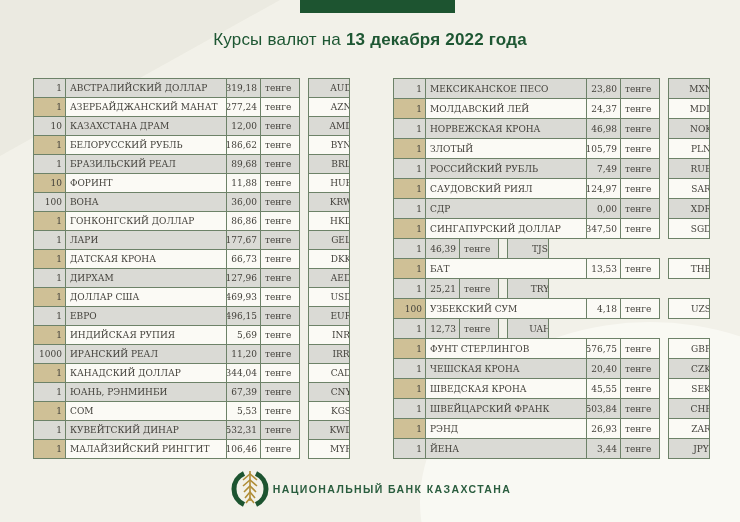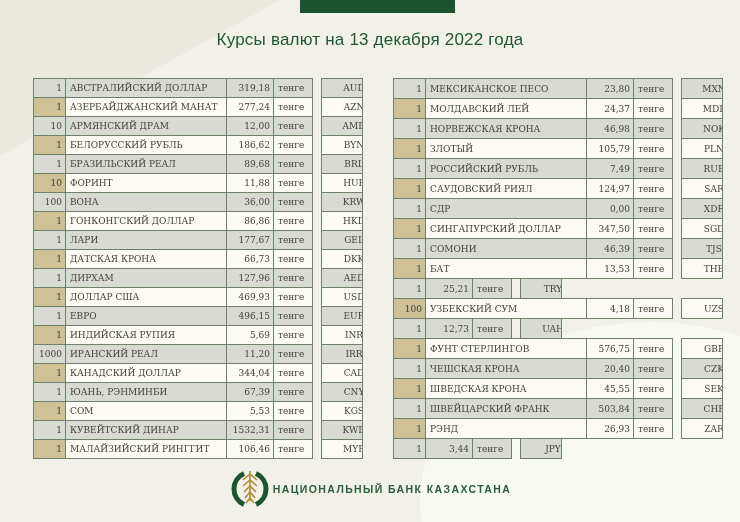--- a/index.html
+++ b/index.html
@@ -24,41 +24,41 @@
     position:absolute;left:300px;top:0;width:155px;height:13px;
     background:#1d5430;
   }
   .title{
     position:absolute;left:0;top:30px;width:740px;
     text-align:center;
     color:#1e5733;
     font-size:17px;
     letter-spacing:0.2px;
   }
-  .title b{font-weight:normal;}
+  .title b{font-weight:bold;}
   .rate-table{
     position:absolute;top:79px;
   }
   .rate-table.left{left:33px;}
   .rate-table.right{left:393px;}
   .row{display:flex;margin-top:-1px;}
   .rate-table.left  .row{height:20px;}
   .rate-table.right .row{height:21px;}
   .cell{
     box-sizing:border-box;
     border:1px solid #6d8268;
     font-family:"DejaVu Serif", serif;
     font-size:9px;
     color:#44423c;
     display:flex;align-items:center;
     overflow:hidden;white-space:nowrap;
   }
   .cell.qty {width:33px;justify-content:flex-end;padding-right:3px;}
   .cell.name{width:162px;margin-left:-1px;padding-left:4px;}
-  .cell.rate{width:48px;margin-left:-1px;justify-content:flex-end;padding-right:3px;}
+  .cell.rate{width:35px;margin-left:-1px;justify-content:flex-end;padding-right:3px;}
   .cell.unit{width:40px;margin-left:-1px;padding-left:4px;}
   .cell.code{width:42px;margin-left:8px;justify-content:center;padding-left:24px;}
   .row.dark  .cell{background:#dadad5;}
   .row.light .cell{background:#fbfaf5;}
   .row.light .cell.qty{background:#cfc096;}
   .footer{
     position:absolute;left:0;top:468px;width:740px;
     display:flex;align-items:center;justify-content:center;gap:2px;
   }
   .logo{width:42px;height:42px;flex:0 0 auto;}
@@ -91,21 +91,21 @@
       </div>
       <div class="row light">
         <div class="cell qty">1</div>
         <div class="cell name">АЗЕРБАЙДЖАНСКИЙ МАНАТ</div>
         <div class="cell rate">277,24</div>
         <div class="cell unit">тенге</div>
         <div class="cell code">AZN</div>
       </div>
       <div class="row dark">
         <div class="cell qty">10</div>
-        <div class="cell name">АРМЯНСКИЙ ДРАМ</div>
+        <div class="cell name">КАЗАХСТАНА ДРАМ</div>
         <div class="cell rate">12,00</div>
         <div class="cell unit">тенге</div>
         <div class="cell code">AMD</div>
       </div>
       <div class="row light">
         <div class="cell qty">1</div>
         <div class="cell name">БЕЛОРУССКИЙ РУБЛЬ</div>
         <div class="cell rate">186,62</div>
         <div class="cell unit">тенге</div>
         <div class="cell code">BYN</div>
@@ -275,21 +275,20 @@
       </div>
       <div class="row light">
         <div class="cell qty">1</div>
         <div class="cell name">СИНГАПУРСКИЙ ДОЛЛАР</div>
         <div class="cell rate">347,50</div>
         <div class="cell unit">тенге</div>
         <div class="cell code">SGD</div>
       </div>
       <div class="row dark">
         <div class="cell qty">1</div>
-        <div class="cell name">СОМОНИ</div>
         <div class="cell rate">46,39</div>
         <div class="cell unit">тенге</div>
         <div class="cell code">TJS</div>
       </div>
       <div class="row light">
         <div class="cell qty">1</div>
         <div class="cell name">БАТ</div>
         <div class="cell rate">13,53</div>
         <div class="cell unit">тенге</div>
         <div class="cell code">THB</div>
@@ -343,20 +342,21 @@
       </div>
       <div class="row light">
         <div class="cell qty">1</div>
         <div class="cell name">РЭНД</div>
         <div class="cell rate">26,93</div>
         <div class="cell unit">тенге</div>
         <div class="cell code">ZAR</div>
       </div>
       <div class="row dark">
         <div class="cell qty">1</div>
+        <div class="cell name">ЙЕНА</div>
         <div class="cell rate">3,44</div>
         <div class="cell unit">тенге</div>
         <div class="cell code">JPY</div>
       </div>
     </div>
 
   <div class="footer">
     <svg class="logo" viewBox="0 0 42 42" xmlns="http://www.w3.org/2000/svg">
       <path d="M 15 5.5 A 17 17 0 0 0 15 36.5" fill="none" stroke="#1d5430" stroke-width="5"></path>
       <path d="M 27 5.5 A 17 17 0 0 1 27 36.5" fill="none" stroke="#1d5430" stroke-width="5"></path>

